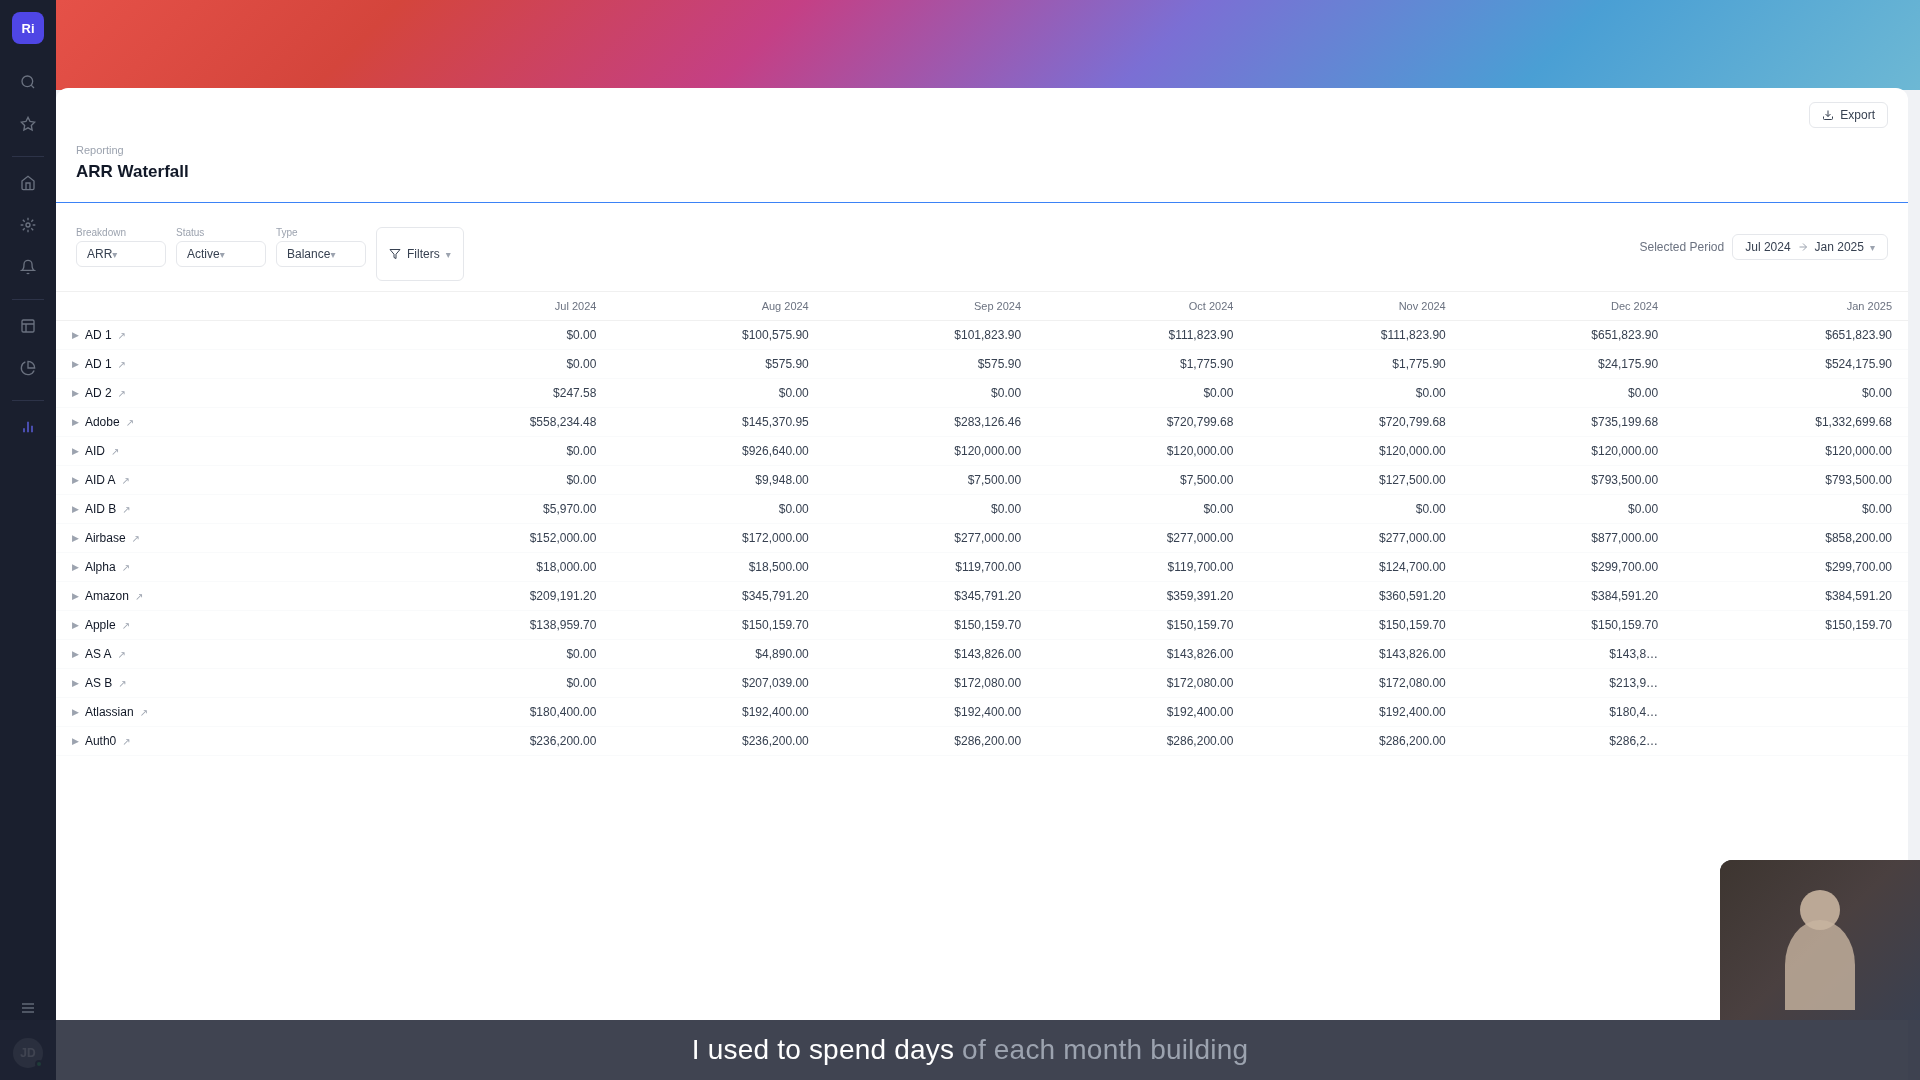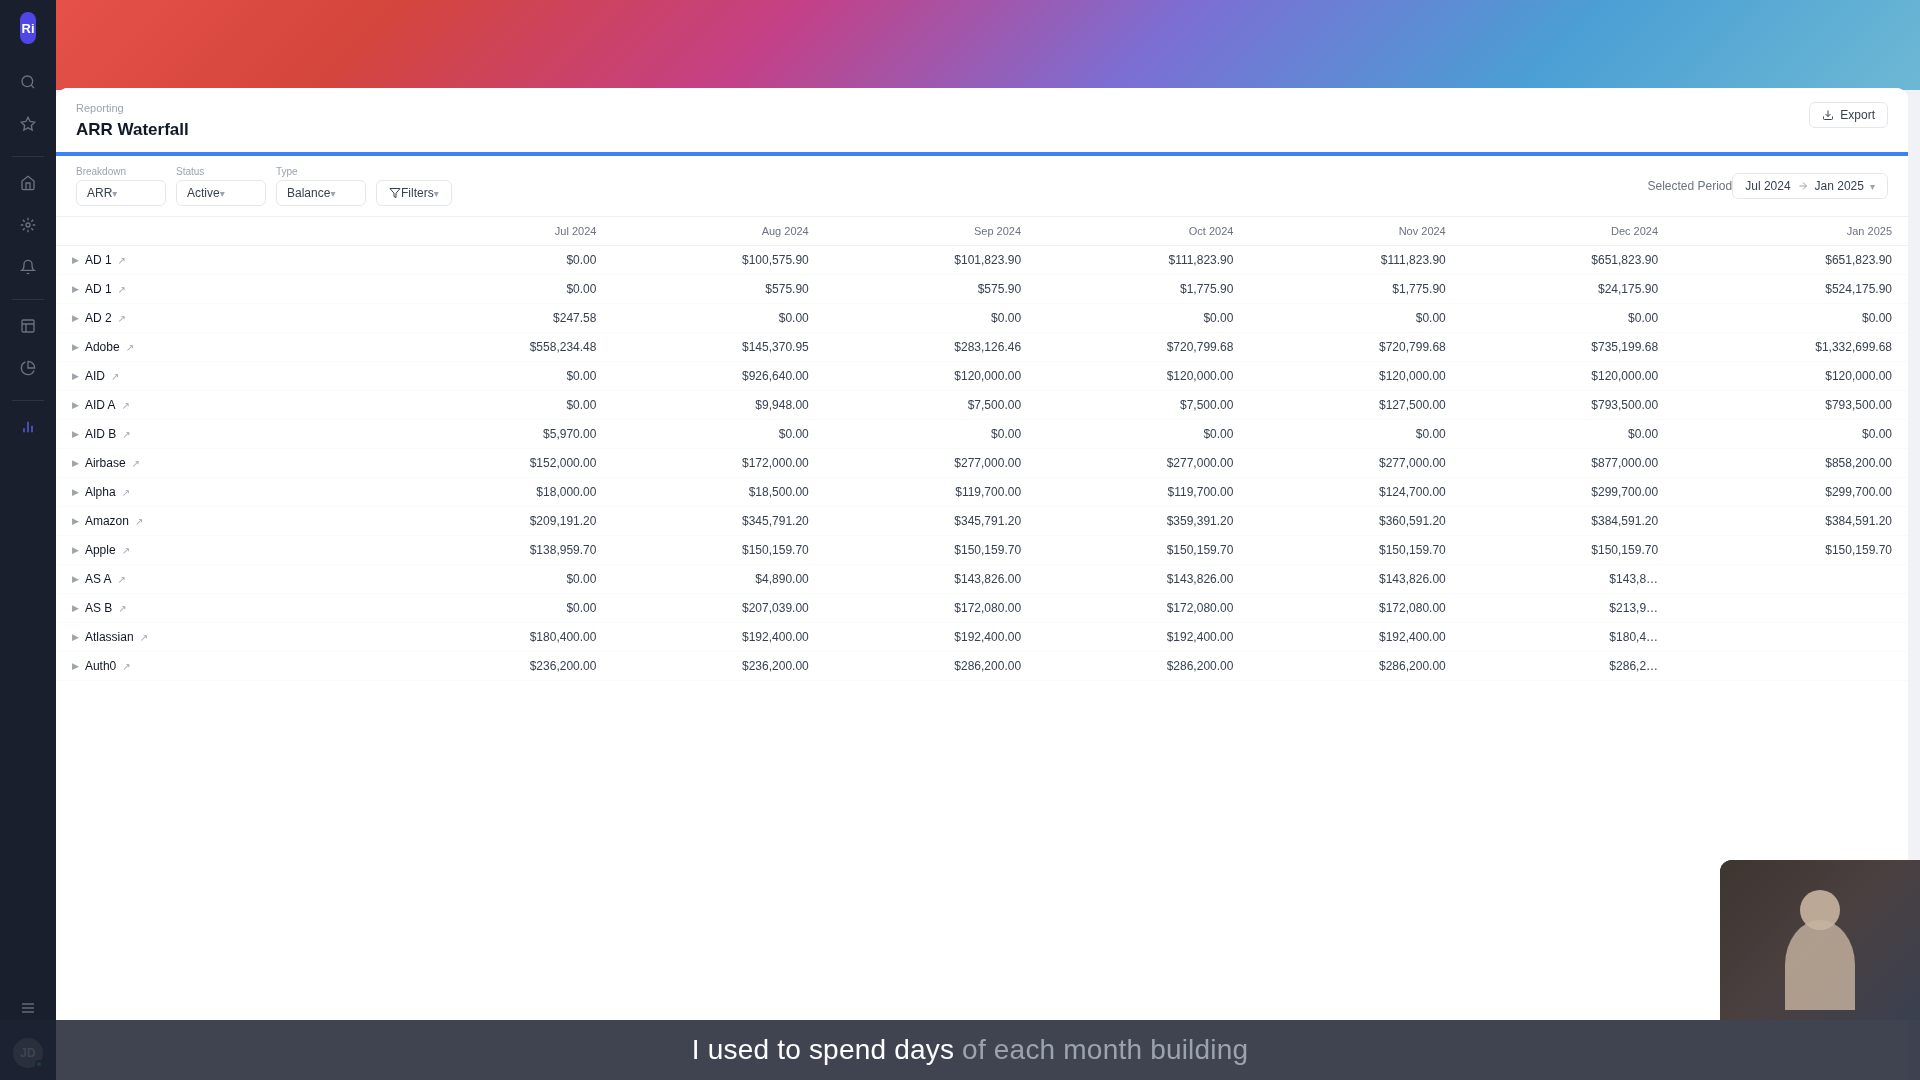--- a/index.html
+++ b/index.html
@@ -28,21 +28,21 @@
       background: #1a1f2e;
       display: flex;
       flex-direction: column;
       align-items: center;
       padding: 12px 0;
       position: relative;
       z-index: 10;
       flex-shrink: 0;
     }
     .sidebar-logo {
-      width: 16px;
+      width: 32px;
       height: 32px;
       background: #4f46e5;
       border-radius: 8px;
       display: flex;
       align-items: center;
       justify-content: center;
       color: white;
       font-weight: 700;
       font-size: 13px;
       margin-bottom: 20px;
@@ -118,23 +118,24 @@
       margin: 0 12px 0 0;
       border-radius: 12px 12px 0 0;
       overflow: hidden;
       display: flex;
       flex-direction: column;
       position: relative;
     }
 
     
     .panel-header {
-      padding: 14px 20px 0;
+      padding: 14px 20px 8px;
       background: #ffffff;
-      border-bottom: 4px solid #3b82f6;
+      border-bottom: 1px solid #3b82f6;
+      margin-top: 42px;
     }
     .breadcrumb {
       font-size: 11px;
       color: #9ca3af;
       margin-bottom: 6px;
     }
     .page-title {
       font-size: 17px;
       font-weight: 600;
       color: #111827;
@@ -170,35 +171,36 @@
       color: #374151;
       background: white;
       cursor: pointer;
       min-width: 90px;
     }
     .filter-select .chevron { color: #9ca3af; font-size: 10px; }
 
     .filters-btn {
       display: flex;
       align-items: center;
-      gap: 0;
+      gap: 6px;
       border: 1px solid #e5e7eb;
       border-radius: 6px;
-      padding: 5px 12px;
+      padding: 19px 12px;
       font-size: 12px;
       color: #374151;
       background: white;
       cursor: pointer;
       margin-top: 14px;
     }
 
     .period-selector {
       margin-left: auto;
       display: flex;
       align-items: center;
+      gap: 8px;
       font-size: 12px;
       color: #6b7280;
     }
     .period-range {
       display: flex;
       align-items: center;
       gap: 6px;
       border: 1px solid #e5e7eb;
       border-radius: 6px;
       padding: 5px 12px;

